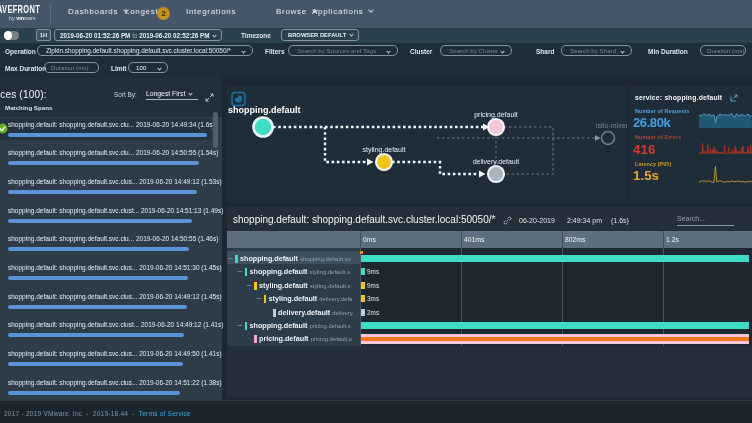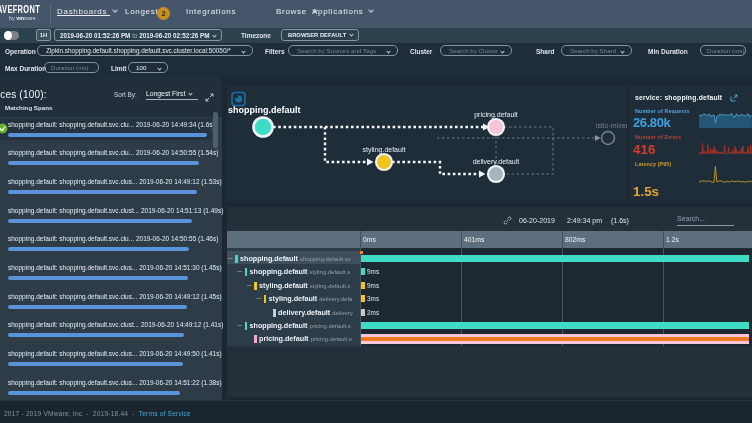--- a/index.html
+++ b/index.html
@@ -51,21 +51,21 @@
   #ftext a { color:#3fa9d9; text-decoration:none; }
 </style>
 </head>
 <body>
 <div id="page">
 
   <div class="abs" id="nav">
     <div class="abs" id="logo1">WAVEFRONT</div>
     <div class="abs" id="logo2">by <b style="color:#fff">vm</b>ware</div>
     <div class="abs" id="navdiv"></div>
-    <div class="navitem" style="left:57px;text-decoration:underline;">Dashboards <i class="cv"></i></div>
+    <div class="navitem" style="left:68px;">Dashboards <i class="cv"></i></div>
     <div class="navitem" style="left:125px;">Longest</div>
     <div id="badge">2</div>
     <div class="navitem" style="left:186px;">Integrations</div>
     <div class="navitem" style="left:276px;">Browse <i class="cv"></i></div>
     <div class="navitem" style="left:312px;">Applications <i class="cv"></i></div>
   </div>
 
   <div class="abs" id="frow1"></div>
   <div class="abs" id="frow23"></div>
   <div class="abs" style="left:4px; top:31px; width:15px; height:8.5px; border-radius:4.5px; background:#7b7f83;"></div>
@@ -185,34 +185,35 @@
   <div class="abs" id="infopanel">
     <div class="abs" style="left:5px; top:8px; font-size:6.8px; font-weight:bold; color:#f4f7fa; white-space:nowrap; letter-spacing:0.2px;">service: shopping.default</div>
     <svg class="abs" style="left:100px; top:8px;" width="8" height="8" viewBox="0 0 8 8">
         <path d="M1 2.5 V7 H5.5 M4.5 1 H7 V3.5 M7 1 L3.5 4.5" stroke="#4fa8d8" stroke-width="1" fill="none"></path>
       </svg>
     <div class="abs" style="left:5px; top:21.5px; font-size:5.4px; font-weight:bold; color:#4da4e0; letter-spacing:0.1px;">Number of Requests</div>
     <div class="abs" style="left:3px; top:28.5px; font-size:13px; font-weight:bold; color:#3fa0e4; letter-spacing:-0.4px;">26.80k</div>
     <div class="abs" style="left:5px; top:48px; font-size:5.4px; font-weight:bold; color:#b8443a; letter-spacing:0.1px;">Number of Errors</div>
     <div class="abs" style="left:3px; top:55.5px; font-size:13.4px; font-weight:bold; color:#d13c2c;">416</div>
     <div class="abs" style="left:5px; top:75px; font-size:5.4px; font-weight:bold; color:#cb9b26; letter-spacing:0.1px;">Latency (P95)</div>
-    <div class="abs" style="left:3px; top:82px; font-size:13.4px; font-weight:bold; color:#e2a52d;margin-top:16px;">1.5s</div>
+    <div class="abs" style="left:3px; top:82px; font-size:13.4px; font-weight:bold; color:#e2a52d;">1.5s</div>
     <svg class="abs" style="left:69px; top:26px;" width="53" height="16" viewBox="0 0 53 16" id="spark1">
         <path d="M0 16 L0 3.5 L1.5 3.2 L3 3.5 L4.5 1.9 L6 2.4 L7.5 3.1 L9 3.3 L10.5 1.8 L12 4.6 L13.5 3.6 L15 2.9 L16.5 10.5 L18 4.2 L19.5 3.8 L21 1.8 L22.5 3.2 L24 2.3 L25.5 3.9 L27 2.1 L28.5 3.5 L30 3.2 L31.5 2.1 L33 1.7 L34.5 4.8 L36 4.9 L37.5 1.9 L39 3.1 L40.5 4.8 L42 2.2 L43.5 3.0 L45 3.4 L46.5 3.9 L48 2.5 L49.5 2.1 L51 4.9 L52.5 3.1 L53 16 Z" fill="#235575"></path>
         <path d="M0 3.5 L1.5 3.2 L3 3.5 L4.5 1.9 L6 2.4 L7.5 3.1 L9 3.3 L10.5 1.8 L12 4.6 L13.5 3.6 L15 2.9 L16.5 10.5 L18 4.2 L19.5 3.8 L21 1.8 L22.5 3.2 L24 2.3 L25.5 3.9 L27 2.1 L28.5 3.5 L30 3.2 L31.5 2.1 L33 1.7 L34.5 4.8 L36 4.9 L37.5 1.9 L39 3.1 L40.5 4.8 L42 2.2 L43.5 3.0 L45 3.4 L46.5 3.9 L48 2.5 L49.5 2.1 L51 4.9 L52.5 3.1 " stroke="#5fb0dd" stroke-width="0.8" fill="none"></path>
       </svg>
     <svg class="abs" style="left:69px; top:55px;" width="53" height="17" viewBox="0 0 53 17" id="spark2">
         <path d="M0 12.5 L1 11.1 L1.6 12.5 L2.3 11.2 L2.9 12.5 L3.5999999999999996 2.4 L4.199999999999999 12.5 L4.8999999999999995 9.1 L5.499999999999999 12.5 L6.199999999999999 11.7 L6.799999999999999 12.5 L7.499999999999999 10.3 L8.1 12.5 L8.799999999999999 3.6 L9.399999999999999 12.5 L10.1 12.3 L10.7 12.5 L11.4 7.1 L12 12.5 L12.700000000000001 10.1 L13.3 12.5 L14.000000000000002 8.3 L14.600000000000001 12.5 L15.300000000000002 5.6 L15.900000000000002 12.5 L16.6 8.8 L17.200000000000003 12.5 L17.900000000000002 10.3 L18.500000000000004 12.5 L19.200000000000003 10.5 L19.800000000000004 12.5 L20.500000000000004 11.5 L21.100000000000005 12.5 L21.800000000000004 11.0 L22.400000000000006 12.5 L23.100000000000005 11.2 L23.700000000000006 12.5 L24.400000000000006 11.8 L25.000000000000007 12.5 L25.700000000000006 4.1 L26.300000000000008 12.5 L27.000000000000007 12.5 L27.60000000000001 12.5 L28.300000000000008 12.4 L28.90000000000001 12.5 L29.60000000000001 6.4 L30.20000000000001 12.5 L30.90000000000001 11.0 L31.50000000000001 12.5 L32.20000000000001 12.5 L32.80000000000001 12.5 L33.50000000000001 8.8 L34.10000000000001 12.5 L34.800000000000004 10.9 L35.400000000000006 12.5 L36.1 5.3 L36.7 12.5 L37.4 8.5 L38 12.5 L38.699999999999996 11.4 L39.3 12.5 L39.99999999999999 10.2 L40.599999999999994 12.5 L41.29999999999999 10.5 L41.89999999999999 12.5 L42.59999999999999 6.7 L43.19999999999999 12.5 L43.899999999999984 5.3 L44.499999999999986 12.5 L45.19999999999998 11.3 L45.79999999999998 12.5 L46.49999999999998 10.8 L47.09999999999998 12.5 L47.799999999999976 10.8 L48.39999999999998 12.5 L49.09999999999997 5.7 L49.699999999999974 12.5 L50.39999999999997 10.5 L50.99999999999997 12.5 L51.69999999999997 3.9 L52.29999999999997 12.5 L52.999999999999964 12.2 L53.599999999999966 12.5 " stroke="#a93226" stroke-width="0.9" fill="none"></path>
       </svg>
     <svg class="abs" style="left:69px; top:77px;" width="53" height="21" viewBox="0 0 53 21" id="spark3">
         <path d="M0 19.5 L1 18.7 L2.4 17.8 L3.8 18.3 L5.199999999999999 17.7 L6.6 18.9 L8 17.9 L9.4 18.2 L10.8 17.9 L12.200000000000001 18.9 L13.600000000000001 19.3 L15.000000000000002 19.1 L16.400000000000002 3.5 L17.8 18.8 L19.2 18.5 L20.599999999999998 17.9 L21.999999999999996 17.8 L23.399999999999995 18.6 L24.799999999999994 19.3 L26.199999999999992 18.7 L27.59999999999999 18.9 L28.99999999999999 17.9 L30.399999999999988 19.2 L31.799999999999986 18.5 L33.19999999999999 17.9 L34.59999999999999 18.7 L35.999999999999986 18.5 L37.399999999999984 18.5 L38.79999999999998 18.1 L40.19999999999998 18.2 L41.59999999999998 19.2 L42.99999999999998 18.4 L44.39999999999998 18.6 L45.799999999999976 19.2 L47.199999999999974 18.8 L48.59999999999997 18.9 L49.99999999999997 17.8 L51.39999999999997 18.8 L52.79999999999997 18.5 " stroke="#c9a227" stroke-width="0.9" fill="none"></path>
       </svg>
   </div>
 
   <div class="abs" id="tracepanel">
+    <div class="abs" style="left:6px; top:7px; font-size:10px; color:#f2f6f9;">shopping.default: shopping.default.svc.cluster.local:50050/*</div>
     <svg class="abs" style="left:276px; top:9px;" width="9" height="9" viewBox="0 0 9 9">
         <path d="M3.5 5.5 L5.5 3.5 M2.5 4.5 L1.5 5.5 a1.4 1.4 0 0 0 2 2 L4.5 6.5 M6.5 4.5 L7.5 3.5 a1.4 1.4 0 0 0 -2 -2 L4.5 2.5" stroke="#b9c4cc" stroke-width="0.9" fill="none"></path>
       </svg>
     <div class="abs" style="left:292px; top:10px; font-size:7px; color:#dbe3e9;">06-20-2019</div>
     <div class="abs" style="left:340px; top:10px; font-size:7px; color:#dbe3e9;">2:49:34 pm</div>
     <div class="abs" style="left:384px; top:10px; font-size:7px; color:#dbe3e9;">(1.6s)</div>
     <div class="abs" style="left:450px; top:8px; width:57px; font-size:7px; color:#93a2ad; border-bottom:1px solid #8b99a4; padding-bottom:3px;">Search...</div>
     <div id="axisbar">
       <div class="axlabel" style="left:136px;">0ms</div>
       <div class="axlabel" style="left:237px;">401ms</div>

